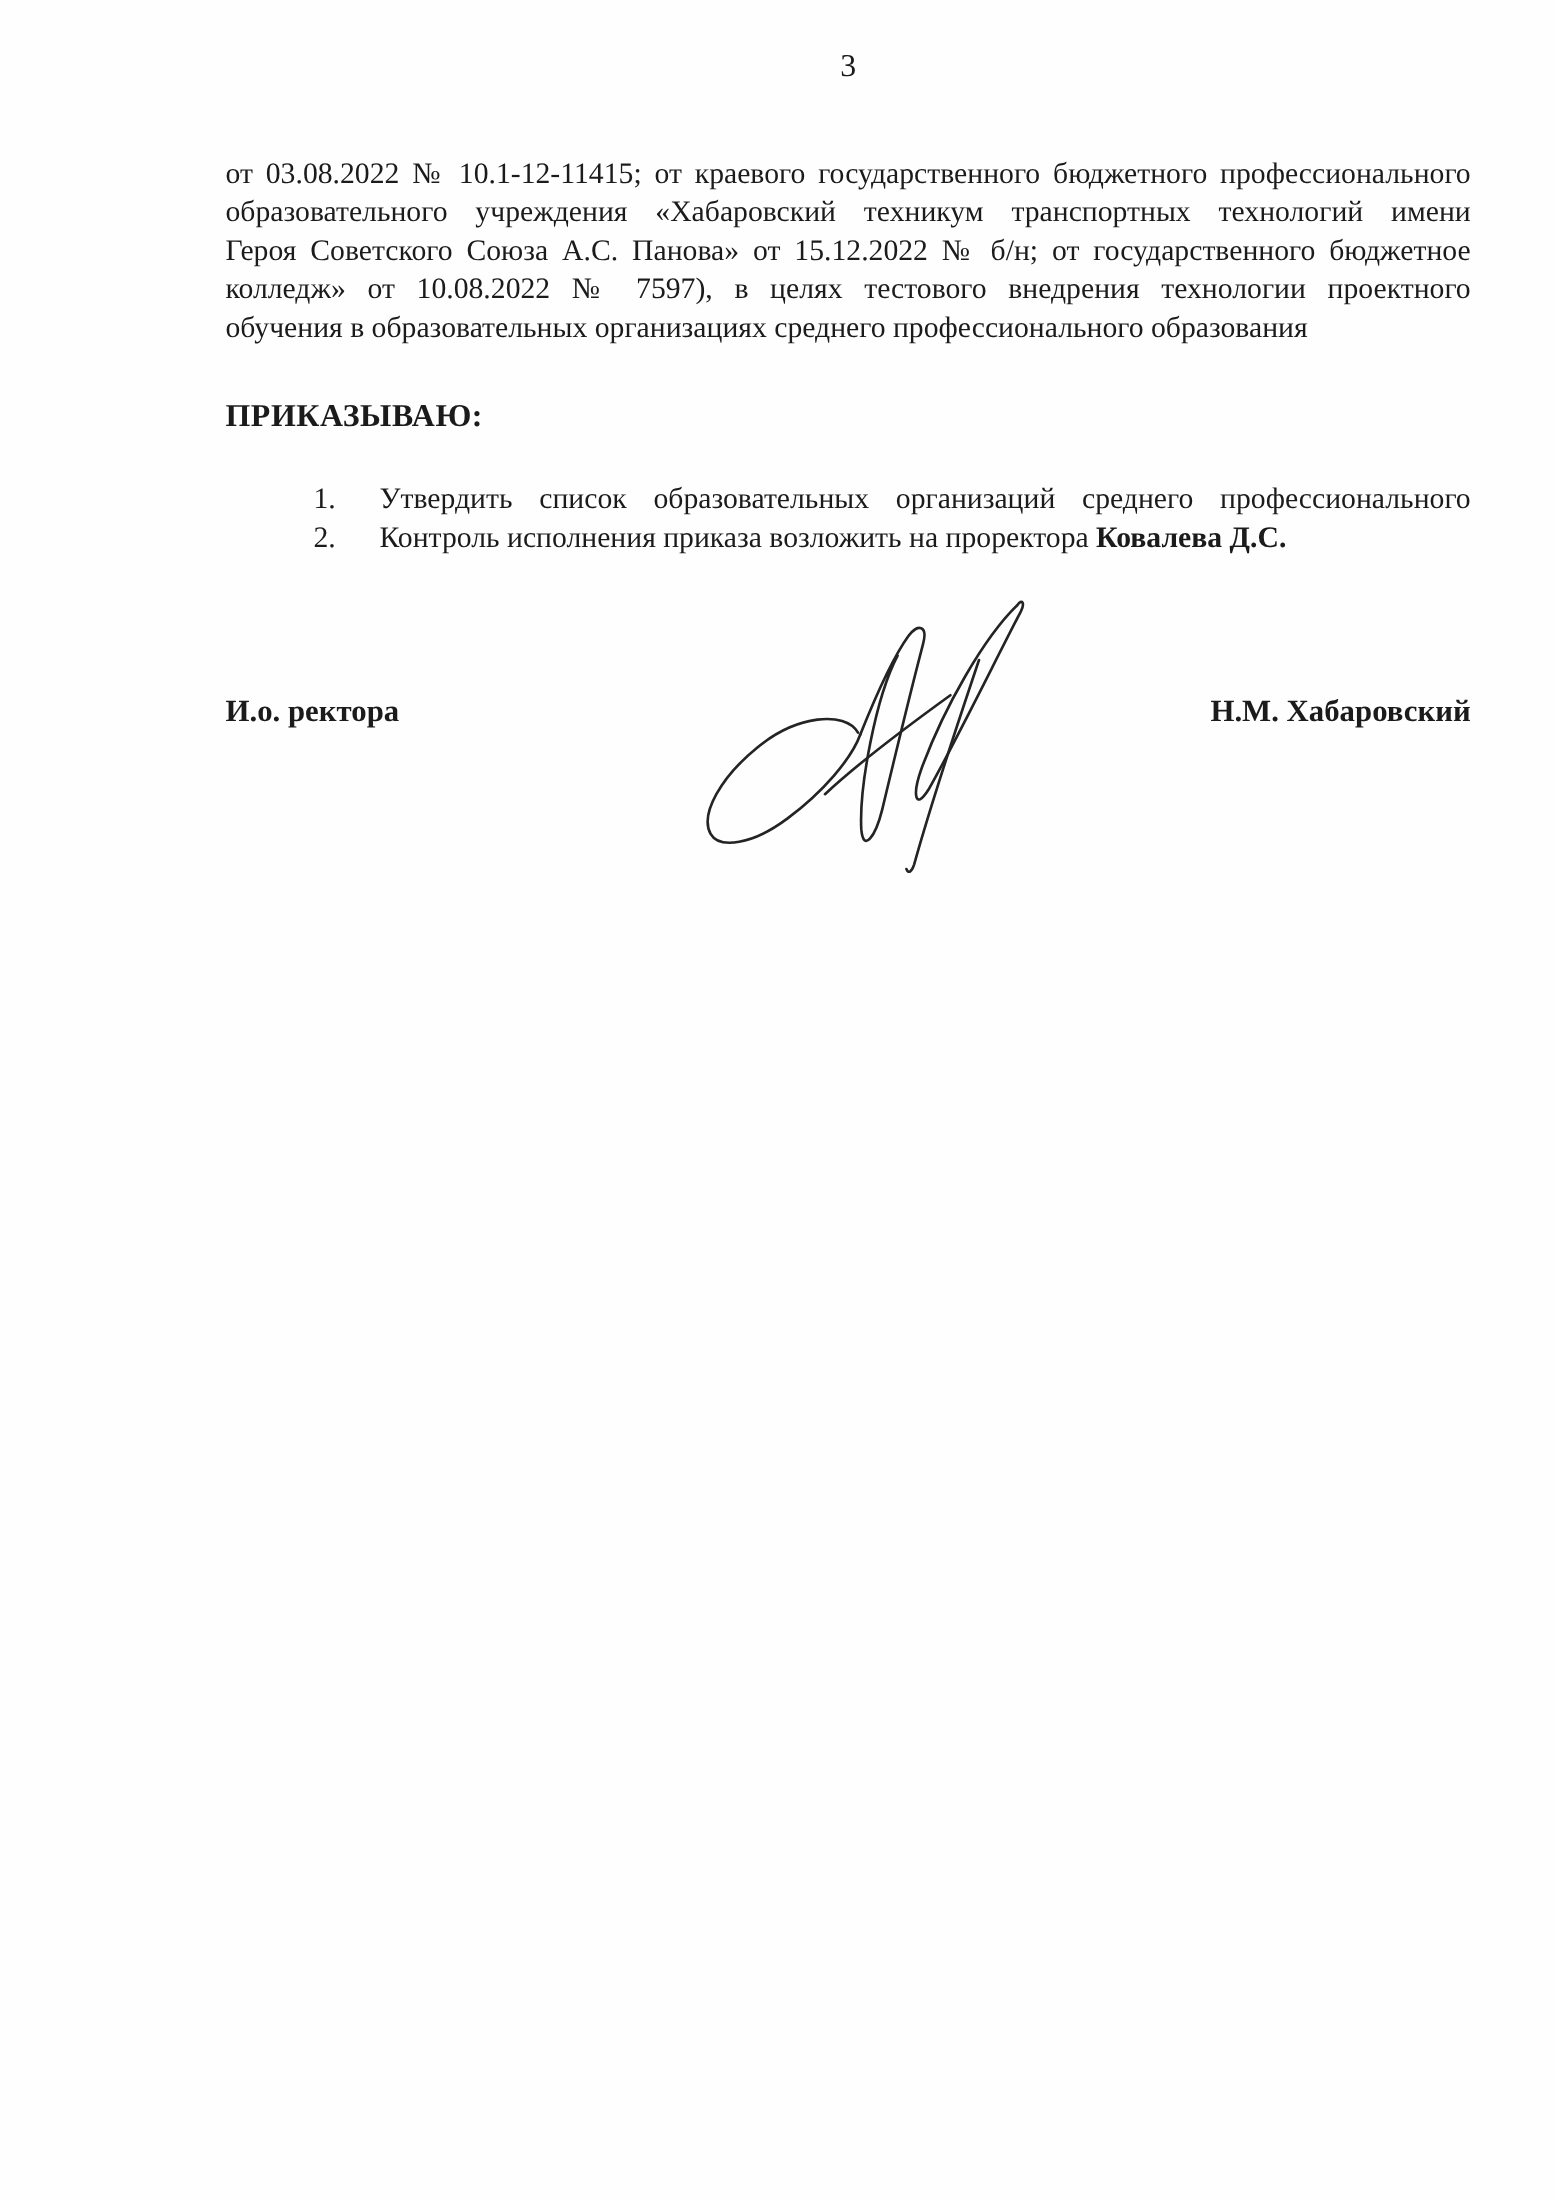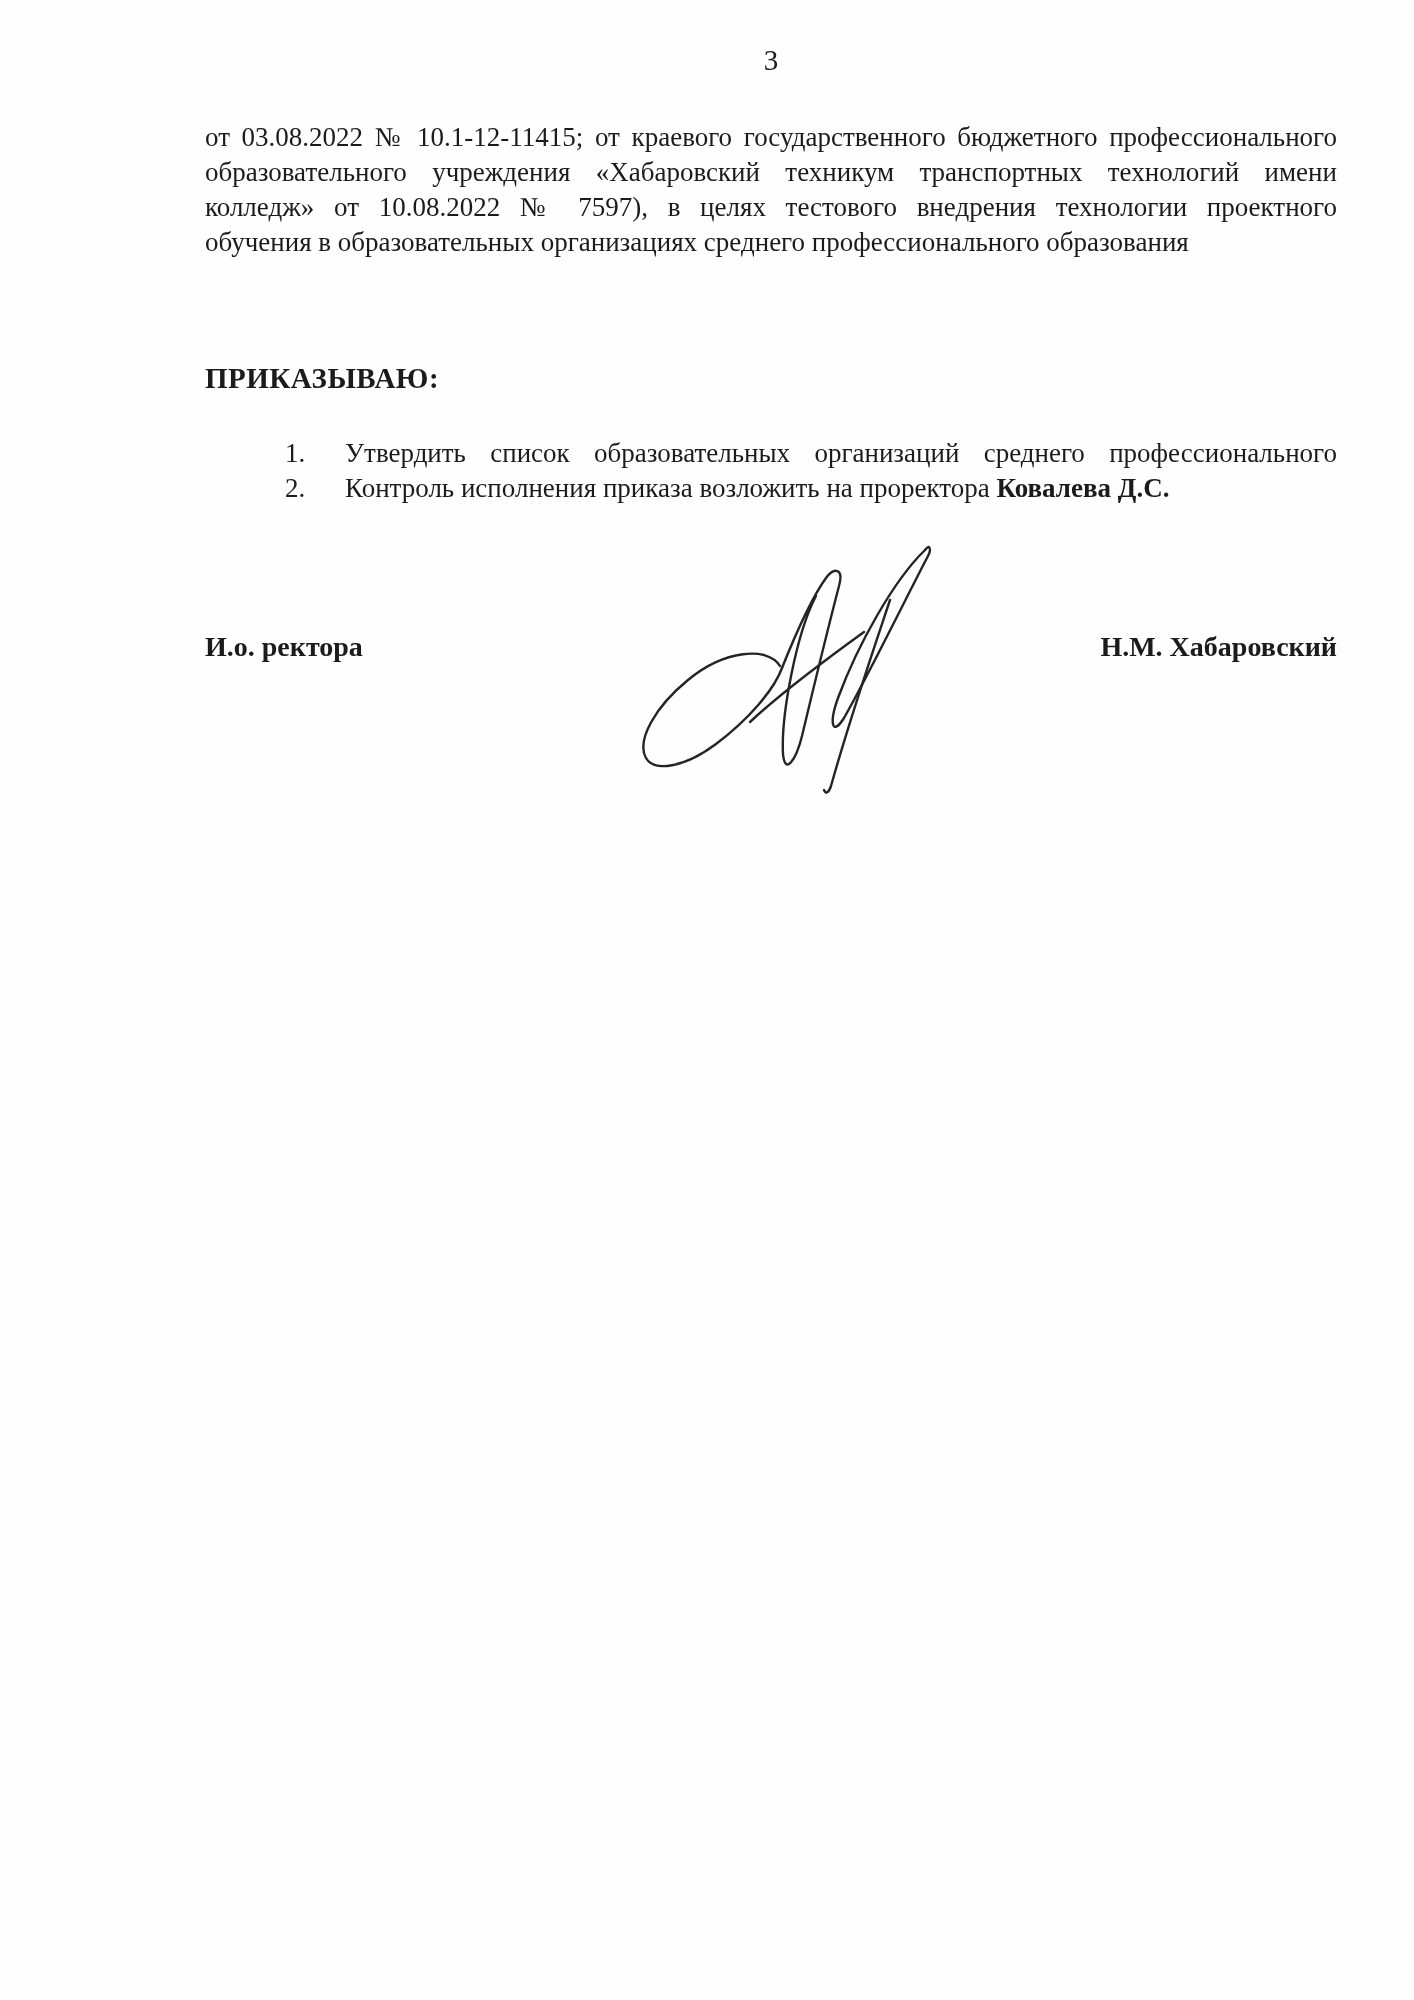--- a/index.html
+++ b/index.html
@@ -19,21 +19,21 @@
   
   .textcol { position: absolute; left: 205px; width: 1132px; }
 
   .page-number {
     top: 42px;
     text-align: center;
     font-size: 29px;
     line-height: 36px;
   }
   .para {
-    top: 120px;
+    top: 140px;
     font-size: 27px;
     line-height: 35px;
   }
   .jline { text-align: justify; text-align-last: justify; }
   .lline { text-align: left; }
 
   .order-heading {
     top: 361px;
     font-size: 29px;
     line-height: 35px;
@@ -81,20 +81,21 @@
 </head>
 <body>
 
 <div class="page">
 
   <div class="textcol page-number">3</div>
 
   <div class="textcol para">
     <div class="jline">от 03.08.2022 № 10.1-12-11415; от краевого государственного бюджетного профессионального</div>
     <div class="jline">образовательного учреждения «Хабаровский техникум транспортных технологий имени</div>
+    <div class="jline">Героя Советского Союза А.С. Панова» от 15.12.2022 № б/н; от государственного бюджетное</div>
     <div class="jline">колледж» от 10.08.2022 № 7597), в целях тестового внедрения технологии проектного</div>
     <div class="lline">обучения в образовательных организациях среднего профессионального образования</div>
   </div>
 
   <div class="textcol order-heading">ПРИКАЗЫВАЮ:</div>
 
   <div class="textcol order-list">
     <div class="jline li-first"><span class="num">1.</span><span>Утвердить список образовательных организаций среднего профессионального</span></div>
     <div class="lline li-first"><span class="num">2.</span><span>Контроль исполнения приказа возложить на проректора</span>
       <span class="bold">Ковалева Д.С.</span></div>

